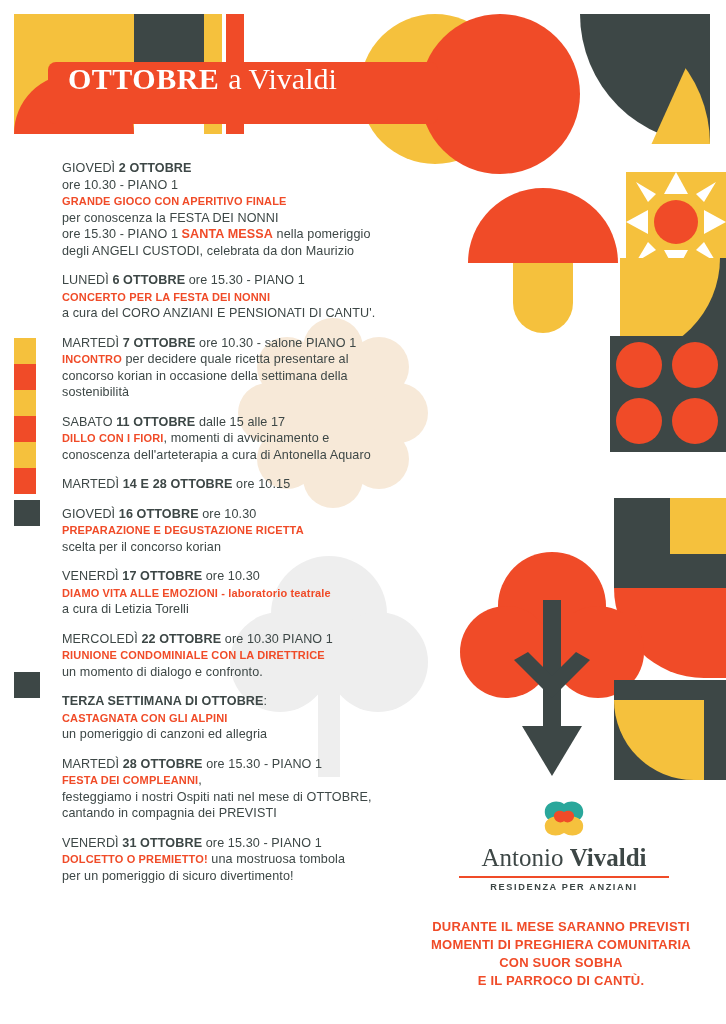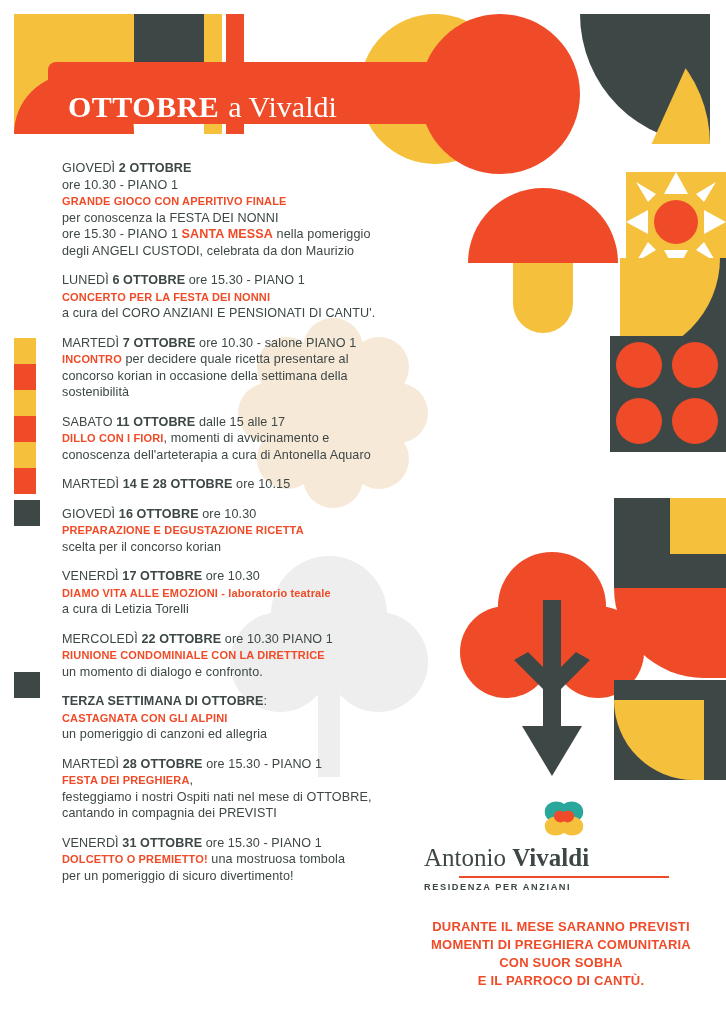--- a/index.html
+++ b/index.html
@@ -75,21 +75,21 @@
   
   .d-br-dark { left: 614px; top: 680px; width: 112px; height: 100px; background: #3d4746; }
   .d-br-yellow { left: 614px; top: 700px; width: 90px; height: 80px; background: #f5c13d; border-radius: 0 0 0 90px; }
 
   
   .title-banner {
     position: absolute; left: 48px; top: 62px;
     width: 390px; height: 62px;
     background: #f04b28;
     border-radius: 8px;
-    display: flex; align-items: flex-end;
+    display: flex; align-items: flex-start;
     padding-left: 20px;
   }
   .title-banner .t1 {
     font-family: "Liberation Serif", serif;
     font-weight: bold; font-size: 30px; color: #ffffff;
     letter-spacing: .5px;
   }
   .title-banner .t2 {
     font-family: "Liberation Serif", serif;
     font-size: 30px; color: #ffffff; margin-left: 9px;
@@ -106,21 +106,21 @@
     letter-spacing: .1px;
   }
   .hl { color: #f04b28; font-weight: bold; }
   .hl-title { color: #f04b28; font-weight: bold; font-size: 11px; letter-spacing: .15px; }
   .dk { color: #3d4746; }
   .bold-dk { color: #3d4746; font-weight: bold; }
 
   
   .logo-wrap {
     position: absolute; left: 424px; top: 800px;
-    width: 280px; text-align: left;
+    width: 280px; text-align: center;
   }
   .logo-mark { margin: 0 auto 6px; width: 58px; height: 38px; }
   .logo-name {
     font-family: "Liberation Serif", serif;
     font-size: 25px; color: #3d4746;
   }
   .logo-name b { font-weight: bold; }
   .logo-rule {
     height: 2px; background: #f04b28; margin: 4px auto 4px; width: 210px;
   }
@@ -285,21 +285,21 @@
         <div class="line"><span class="hl-title">RIUNIONE CONDOMINIALE CON LA DIRETTRICE</span></div>
         <div class="line"><span class="dk">un momento di dialogo e confronto.</span></div>
       </div>
       <div class="event">
         <div class="line"><span class="bold-dk">TERZA SETTIMANA DI OTTOBRE</span><span class="dk">:</span></div>
         <div class="line"><span class="hl-title">CASTAGNATA CON GLI ALPINI</span></div>
         <div class="line"><span class="dk">un pomeriggio di canzoni ed allegria</span></div>
       </div>
       <div class="event">
         <div class="line"><span class="dk">MARTEDÌ </span><span class="bold-dk">28 OTTOBRE</span><span class="dk"> ore 15.30 - PIANO 1</span></div>
-        <div class="line"><span class="hl-title">FESTA DEI PREGHIERA</span><span class="dk">,</span></div>
+        <div class="line"><span class="hl-title">FESTA DEI COMPLEANNI</span><span class="dk">,</span></div>
         <div class="line"><span class="dk">festeggiamo i nostri Ospiti nati nel mese di OTTOBRE,</span></div>
         <div class="line"><span class="dk">cantando in compagnia dei PREVISTI</span></div>
       </div>
       <div class="event">
         <div class="line"><span class="dk">VENERDÌ </span><span class="bold-dk">31 OTTOBRE</span><span class="dk"> ore 15.30 - PIANO 1</span></div>
         <div class="line"><span class="hl-title">DOLCETTO O PREMIETTO!</span><span class="dk"> una mostruosa tombola</span></div>
         <div class="line"><span class="dk">per un pomeriggio di sicuro divertimento!</span></div>
       </div>
     </div>
 

